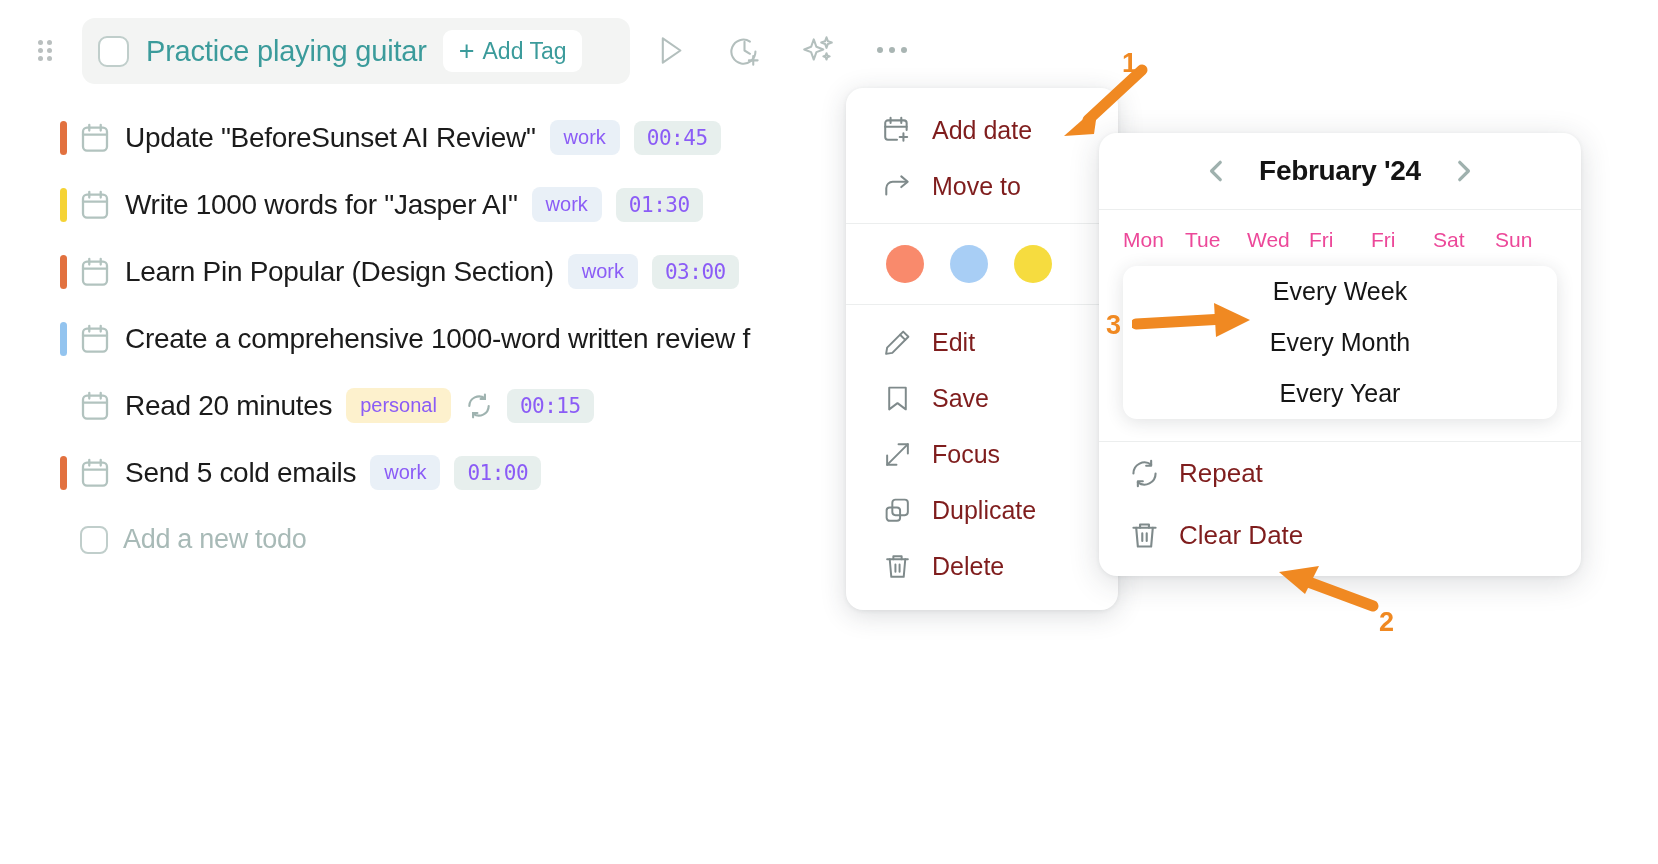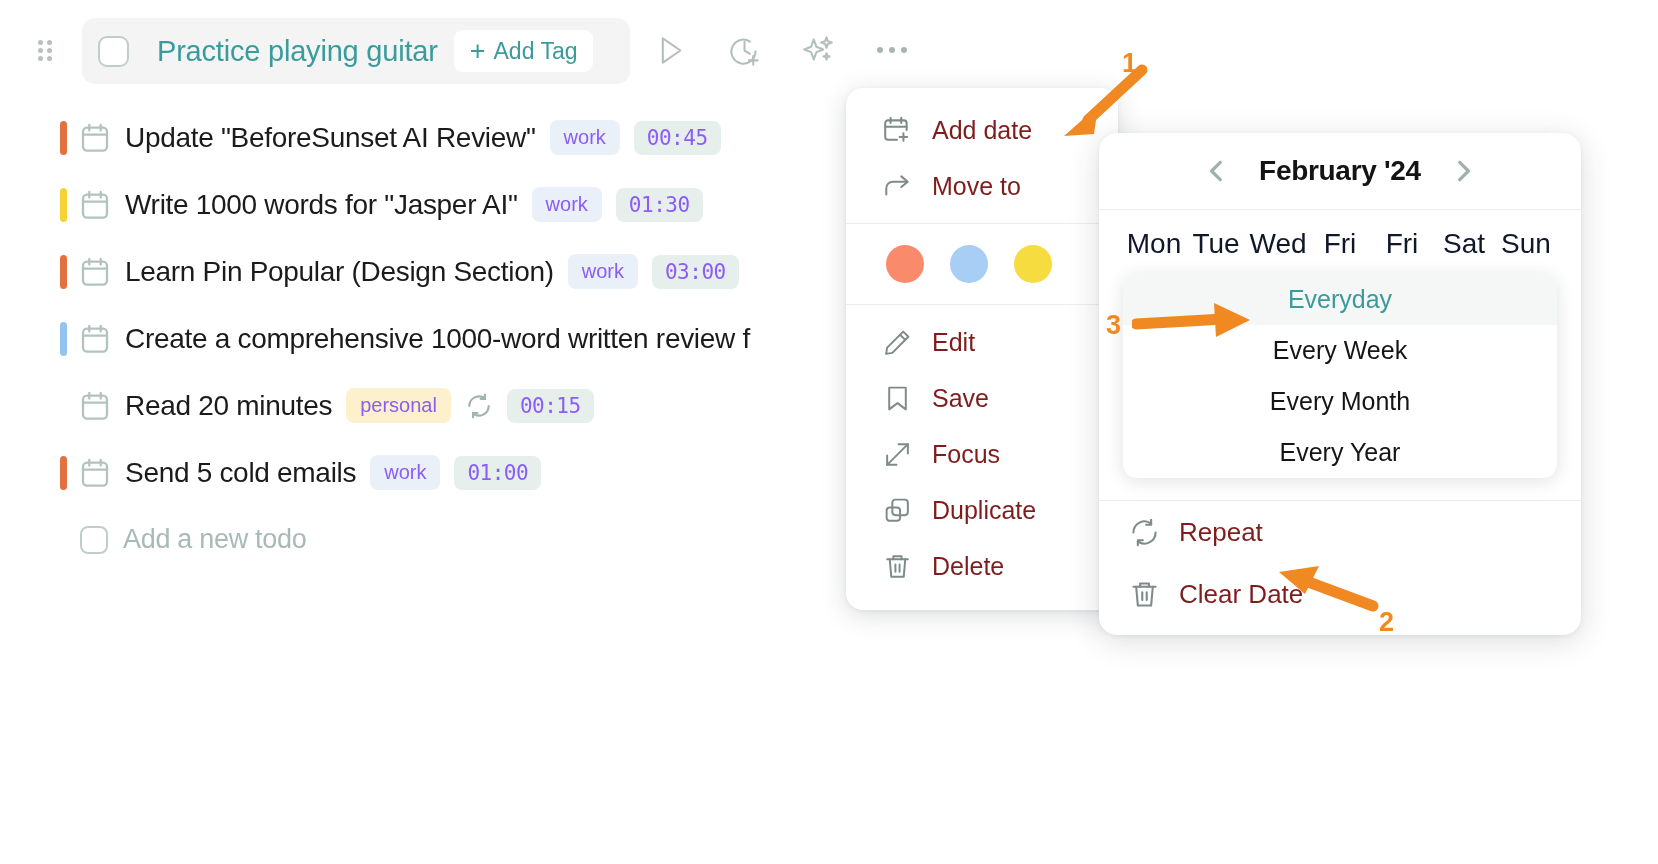--- a/index.html
+++ b/index.html
@@ -23,21 +23,21 @@
     width: 22px; height: 24px;
     display: grid; grid-template-columns: 8px 8px; grid-template-rows: 7px 7px 7px;
     gap: 1px;
   }
   .drag-handle i { width: 5px; height: 5px; border-radius: 50%; background: #b9bfbf; display:block; }
   .cb {
     width: 31px; height: 31px; border: 2.6px solid #c0cecb;
     border-radius: 9px; background: #fff; flex: none;
   }
   .header-title {
-    margin-left: 28px; font-size: 29px; color: #3b9b9b;
+    margin-left: 17px; font-size: 29px; color: #3b9b9b;
     font-weight: 400; letter-spacing: -0.2px; white-space: nowrap;
   }
   .add-tag {
     margin-left: 16px; height: 42px; background: #fff; border-radius: 9px;
     display: flex; align-items: center; gap: 8px; padding: 0 16px;
     color: #3b9b9b; font-size: 23px; white-space: nowrap;
   }
   .add-tag .plus { font-size: 27px; line-height: 1; font-weight: 300; }
 
   
@@ -94,21 +94,21 @@
     box-shadow: 0 6px 30px rgba(40,50,60,0.17), 0 1px 4px rgba(40,50,60,0.07);
     z-index: 10; padding-bottom: 10px;
   }
   .dp-head { display: flex; align-items: center; justify-content: center; height: 76px; position: relative; }
   .dp-title { font-size: 28px; font-weight: bold; color: #141414; letter-spacing: -0.3px; }
   .nav { position: absolute; width: 40px; height: 40px; display:flex; align-items:center; justify-content:center; }
   .nav.prev { left: 98px; } .nav.next { right: 98px; }
   .nav svg { stroke: #9fb1ae; fill: none; stroke-width: 3; stroke-linecap: round; stroke-linejoin: round; }
   .dp-div { height: 1px; background: #eceeee; }
   .weekdays { display: flex; padding: 18px 24px 14px; }
-  .weekdays span { flex: 1; text-align: center; font-size: 28px; color: #0f172a; }
+  .weekdays span { flex: 1; font-size: 21px; color: #ec4899; }
 
   .repeat-pop {
     margin: 0 24px; background: #fff; border-radius: 14px;
     box-shadow: 0 3px 18px rgba(40,50,60,0.14); overflow: hidden;
   }
   .ropt { height: 51px; display: flex; align-items: center; justify-content: center; font-size: 25px; color: #151515; }
   .ropt.active { background: #f5f6f6; color: #3b9b9b; }
 
   .dp-foot-div { height: 1px; background: #eceeee; margin-top: 22px; }
   .dp-foot .mi { padding-left: 28px; height: 62px; }
@@ -348,21 +348,20 @@
     <div class="weekdays">
       <span>Mon</span>
       <span>Tue</span>
       <span>Wed</span>
       <span>Fri</span>
       <span>Fri</span>
       <span>Sat</span>
       <span>Sun</span>
     </div>
     <div class="repeat-pop">
-      <div class="ropt active">Everyday</div>
       <div class="ropt">Every Week</div>
       <div class="ropt">Every Month</div>
       <div class="ropt">Every Year</div>
     </div>
     <div class="dp-foot-div"></div>
     <div class="dp-foot">
       <div class="mi">
         <span class="mic">
           <svg viewBox="0 0 28 28" width="31" height="31">
               <path d="M4 14a10 10 0 0 1 16-8"></path>

